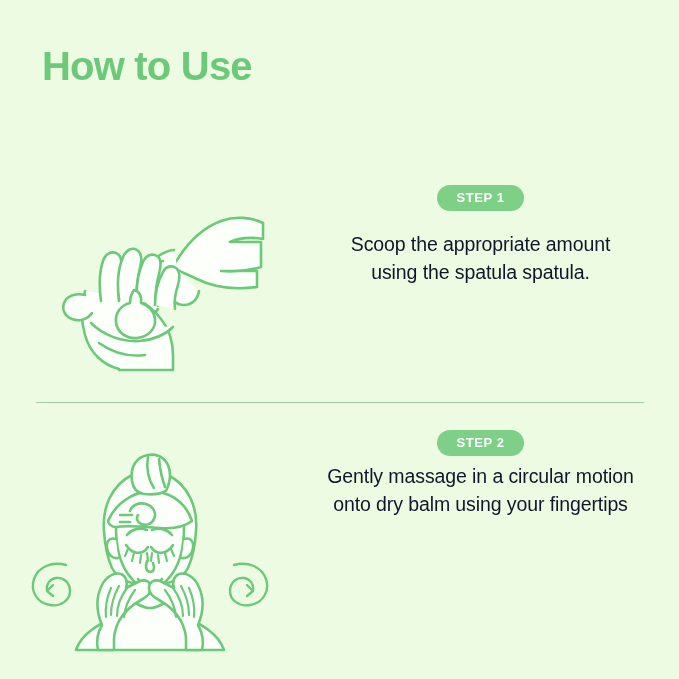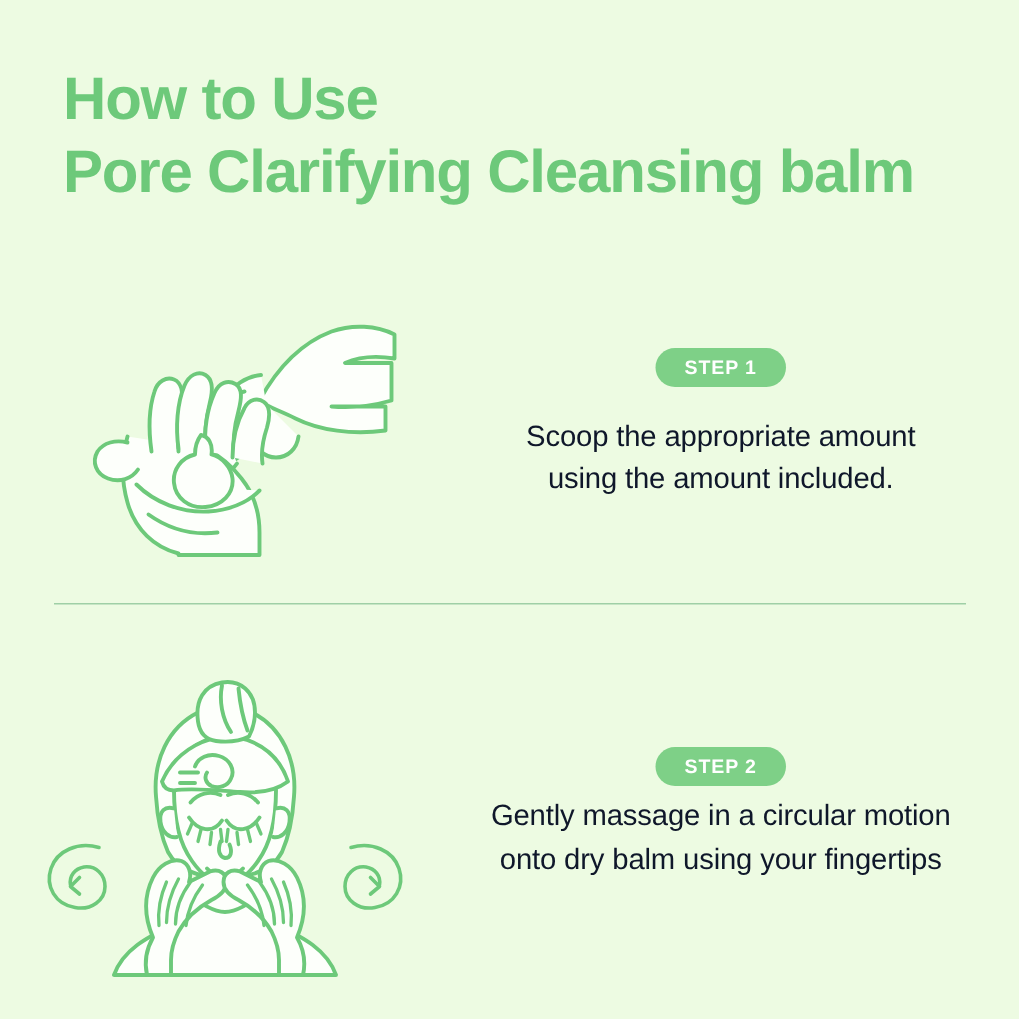--- a/index.html
+++ b/index.html
@@ -39,21 +39,21 @@
     line-height: 1.22;
     white-space: nowrap;
   }
 
   
   .step-row {
     position: absolute;
     left: 0;
     width: 679px;
     display: flex;
-    align-items: center;
+    align-items: flex-start;
   }
   #step-1-row { top: 185px; height: 195px; }
   #step-2-row { top: 430px; height: 225px; }
 
   .illus-cell {
     width: 300px;
     height: 100%;
     display: flex;
     align-items: center;
     justify-content: center;
@@ -103,21 +103,20 @@
 
   svg { display: block; overflow: visible; }
 </style>
 </head>
 <body>
 
 <div id="page">
 
   <div class="heading">
     <div class="heading-line">How to Use</div>
-    <div class="heading-line">Pore Clarifying Cleansing balm</div>
   </div>
 
   <div class="step-row" id="step-1-row">
 
     <div class="illus-cell">
 
       <svg width="250" height="175" viewBox="0 0 250 175">
         <g fill="#fdfffb" stroke="#6dc97a" stroke-width="2.6" stroke-linecap="round" stroke-linejoin="round">
 
           <path d="M148 72
@@ -209,21 +208,21 @@
         </g>
       </svg>
     </div>
 
     <div class="text-cell">
       <div id="step-1-badge-wrap">
         <span class="badge">STEP 1</span>
       </div>
       <div class="step-text">
         <div>Scoop the appropriate amount</div>
-        <div>using the amount included.</div>
+        <div>using the spatula spatula.</div>
       </div>
     </div>
   </div>
 
   <div id="divider"></div>
 
   <div class="step-row" id="step-2-row">
 
     <div class="illus-cell">
 

